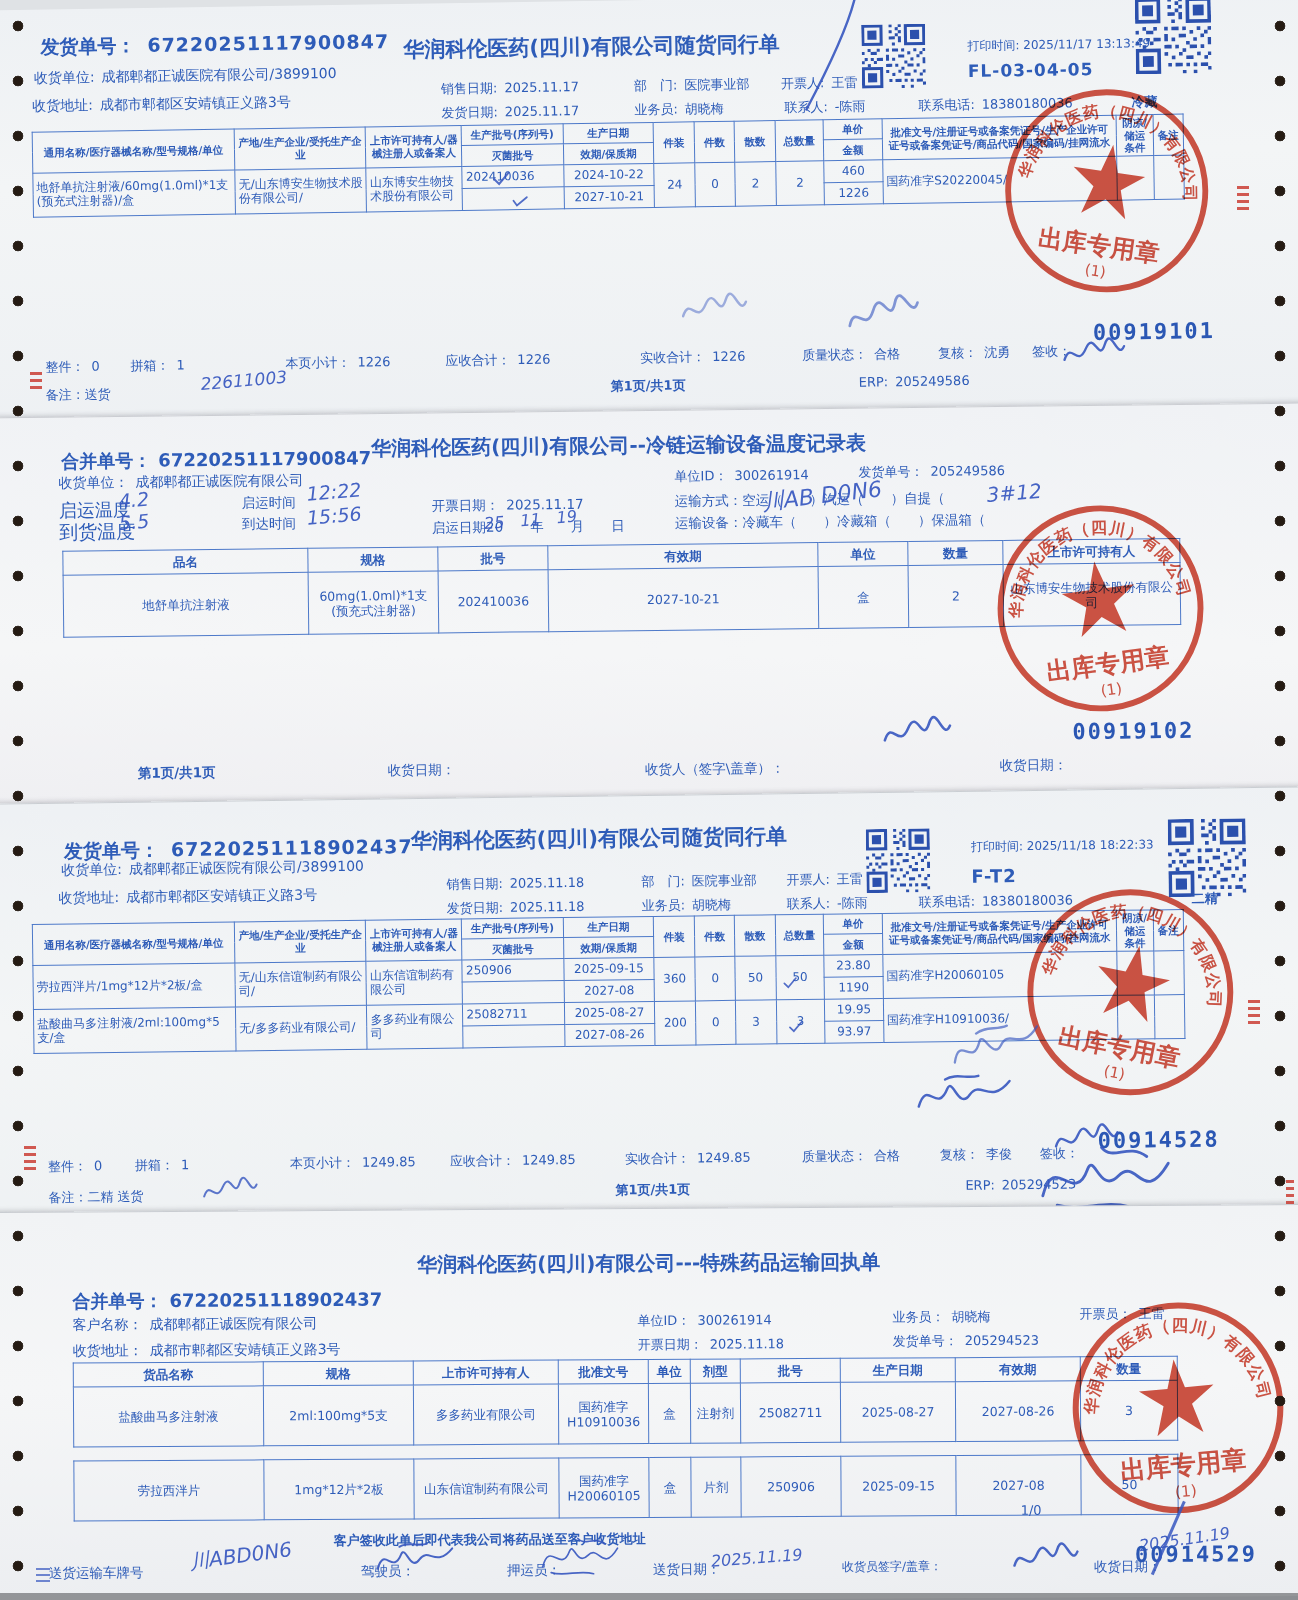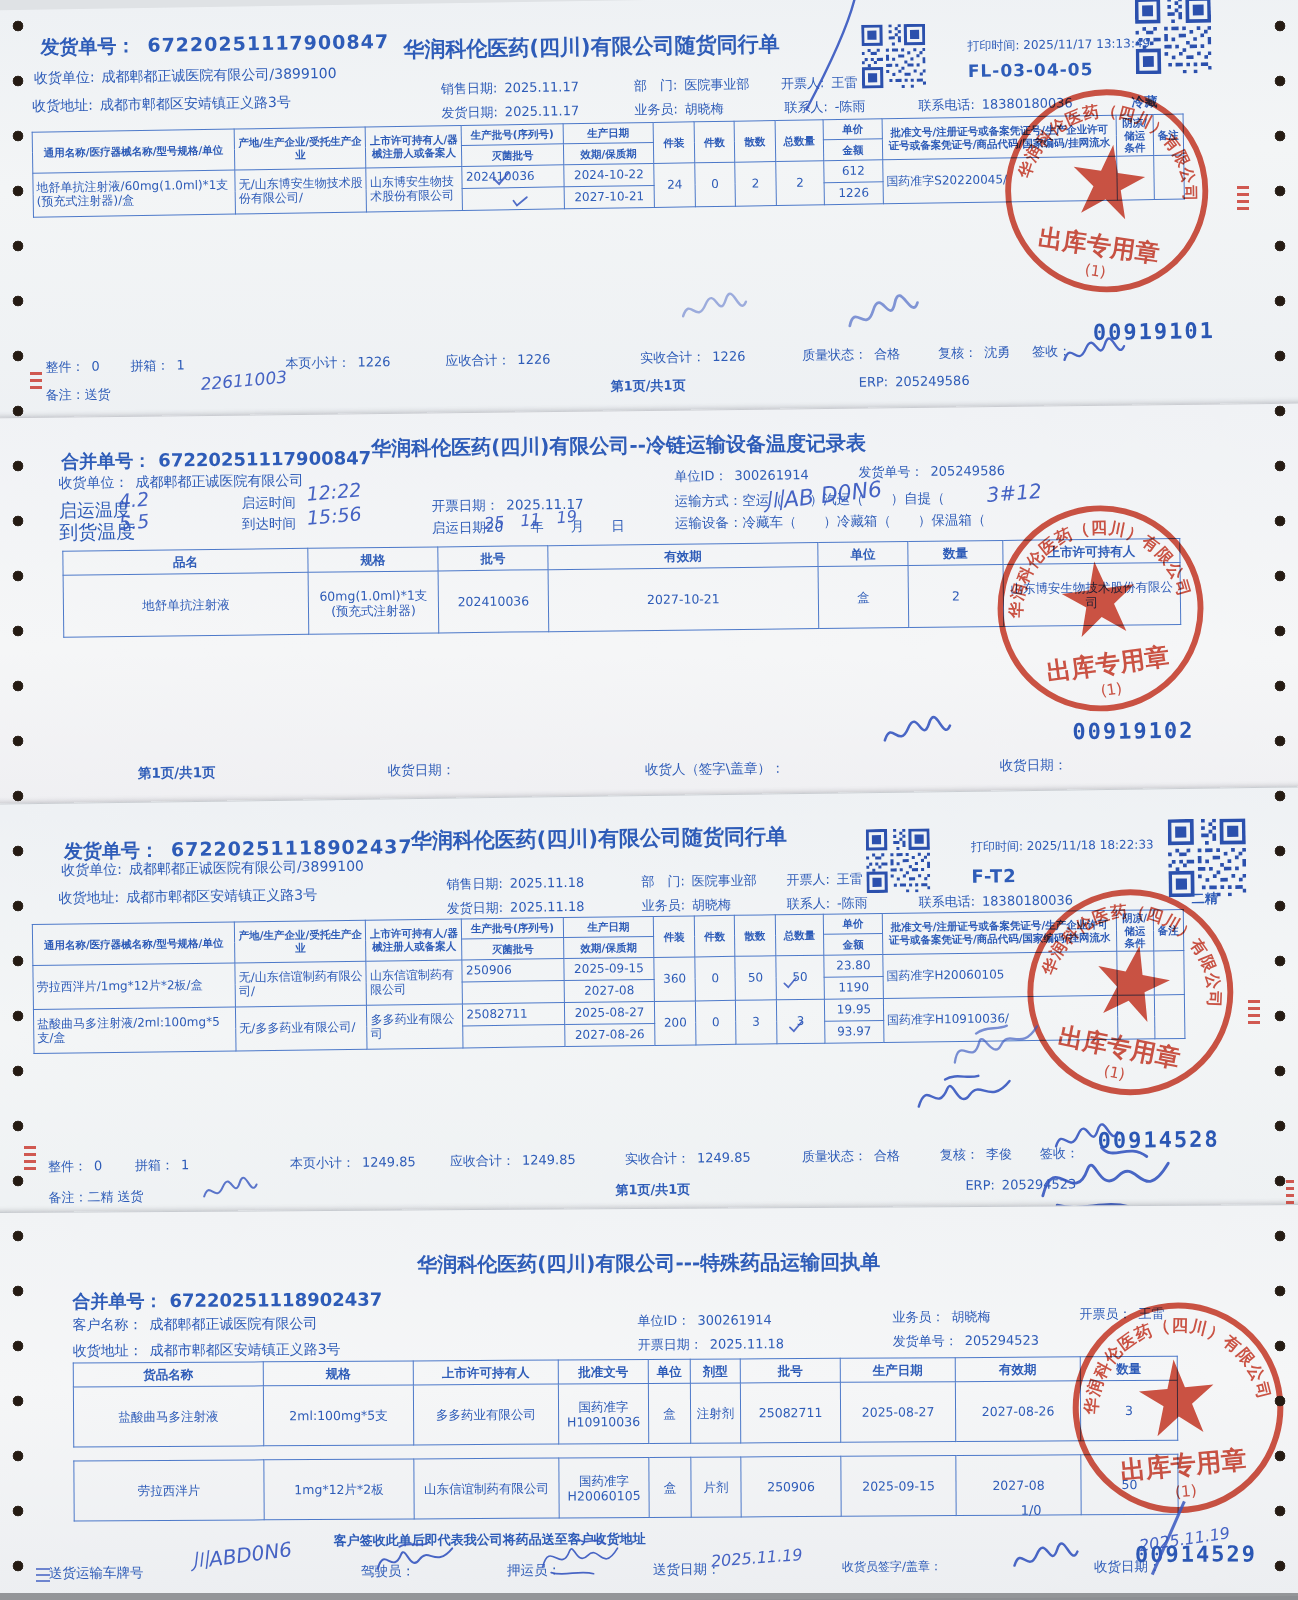--- a/index.html
+++ b/index.html
@@ -166,21 +166,21 @@
       <tr style="height:22px">
         <td rowspan="2" class="lt">地舒单抗注射液/60mg(1.0ml)*1支(预充式注射器)/盒</td>
         <td rowspan="2" class="lt">无/山东博安生物技术股份有限公司/</td>
         <td rowspan="2" class="lt">山东博安生物技术股份有限公司</td>
         <td class="lt">202410036</td>
         <td>2024-10-22</td>
         <td rowspan="2">24</td>
         <td rowspan="2">0</td>
         <td rowspan="2">2</td>
         <td rowspan="2">2</td>
-        <td>612</td>
+        <td>460</td>
         <td rowspan="2" class="lt">国药准字S20220045/</td>
         <td rowspan="2"></td>
         <td rowspan="2"></td>
       </tr>
       <tr style="height:22px">
         <td></td>
         <td>2027-10-21</td>
         <td>1226</td>
       </tr>
     </tbody>

